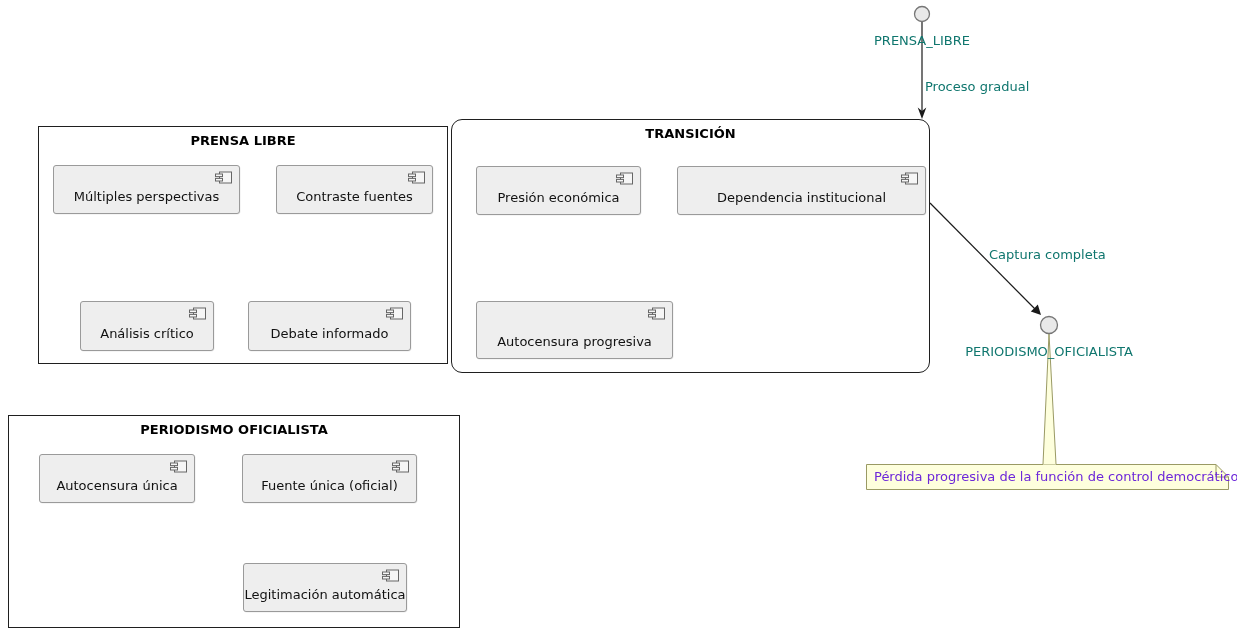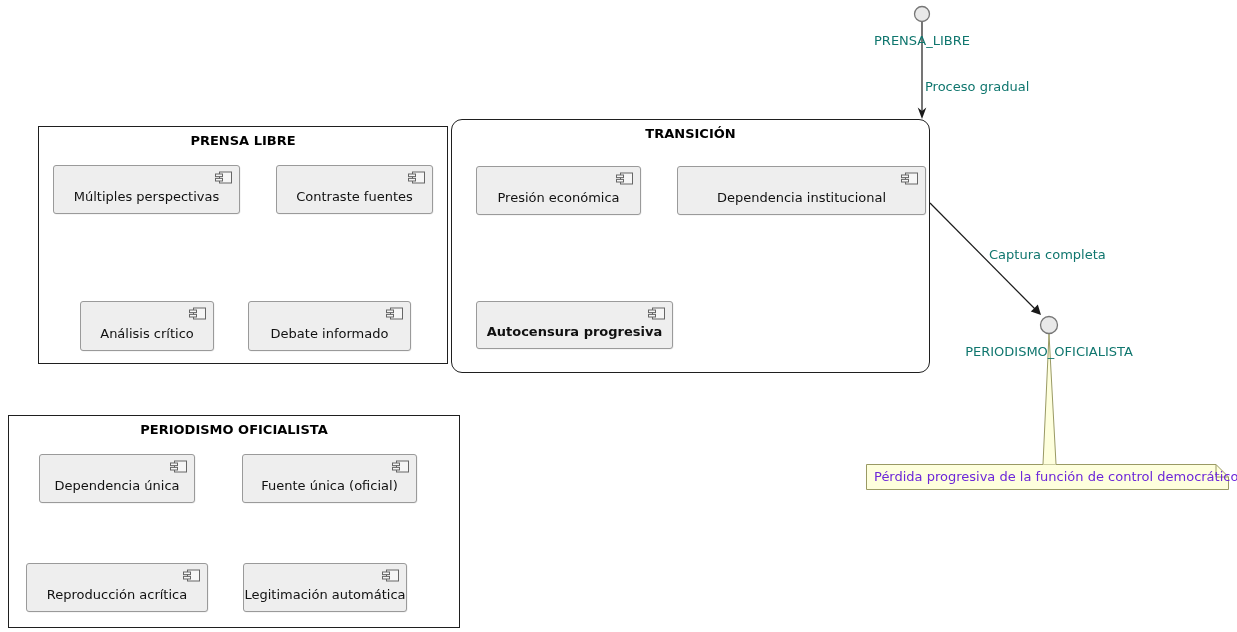--- a/index.html
+++ b/index.html
@@ -30,21 +30,21 @@
   #pkg-prensa-libre{left:8px;top:126px;width:410px;height:238px;margin-left:30px;}
   #pkg-transicion{left:451px;top:119px;width:479px;height:254px;border-radius:11px;}
   #pkg-periodismo{left:8px;top:415px;width:452px;height:213px;}
   
   .p1c1{left:14px;top:38px;width:187px;height:49px;}
   .p1c2{left:237px;top:38px;width:157px;height:49px;}
   .p1c3{left:41px;top:174px;width:134px;height:50px;}
   .p1c4{left:209px;top:174px;width:163px;height:50px;}
   .p2c1{left:24px;top:46px;width:165px;height:49px;}
   .p2c2{left:225px;top:46px;width:249px;height:49px;}
-  .p2c3{left:24px;top:181px;width:197px;height:48px;font-weight:bold;}
+  .p2c3{left:24px;top:181px;width:197px;height:58px;}
   .p3c1{left:30px;top:38px;width:156px;height:49px;}
   .p3c2{left:220px;top:38px;width:175px;height:49px;margin-left:13px;}
   .p3c3{left:17px;top:147px;width:182px;height:49px;}
   .p3c4{left:234px;top:147px;width:164px;height:49px;}
   #lbl-iface1{left:922px;top:33px;}
   #lbl-edge1{left:925px;top:79px;}
   #lbl-edge2{left:989px;top:247px;}
   #lbl-iface2{left:1049px;top:344px;text-align:right;}
 </style>
 </head>
@@ -141,37 +141,29 @@
   </div>
 
   <div class="pkg" id="pkg-periodismo">
     <div class="pkg-title">PERIODISMO OFICIALISTA</div>
     <div class="comp p3c1">
       <svg class="cicon" viewBox="0 0 17 13">
           <rect x="4.5" y="1" width="12" height="11" fill="#f6f6f6" stroke="#666" stroke-width="1"></rect>
           <rect x="0.5" y="3" width="7" height="2.6" fill="#f6f6f6" stroke="#666" stroke-width="1"></rect>
           <rect x="0.5" y="7.4" width="7" height="2.6" fill="#f6f6f6" stroke="#666" stroke-width="1"></rect>
         </svg>
-      <span>Dependencia única</span>
+      <span>Autocensura única</span>
     </div>
     <div class="comp p3c2">
       <svg class="cicon" viewBox="0 0 17 13">
           <rect x="4.5" y="1" width="12" height="11" fill="#f6f6f6" stroke="#666" stroke-width="1"></rect>
           <rect x="0.5" y="3" width="7" height="2.6" fill="#f6f6f6" stroke="#666" stroke-width="1"></rect>
           <rect x="0.5" y="7.4" width="7" height="2.6" fill="#f6f6f6" stroke="#666" stroke-width="1"></rect>
         </svg>
       <span>Fuente única (oficial)</span>
-    </div>
-    <div class="comp p3c3">
-      <svg class="cicon" viewBox="0 0 17 13">
-          <rect x="4.5" y="1" width="12" height="11" fill="#f6f6f6" stroke="#666" stroke-width="1"></rect>
-          <rect x="0.5" y="3" width="7" height="2.6" fill="#f6f6f6" stroke="#666" stroke-width="1"></rect>
-          <rect x="0.5" y="7.4" width="7" height="2.6" fill="#f6f6f6" stroke="#666" stroke-width="1"></rect>
-        </svg>
-      <span>Reproducción acrítica</span>
     </div>
     <div class="comp p3c4">
       <svg class="cicon" viewBox="0 0 17 13">
           <rect x="4.5" y="1" width="12" height="11" fill="#f6f6f6" stroke="#666" stroke-width="1"></rect>
           <rect x="0.5" y="3" width="7" height="2.6" fill="#f6f6f6" stroke="#666" stroke-width="1"></rect>
           <rect x="0.5" y="7.4" width="7" height="2.6" fill="#f6f6f6" stroke="#666" stroke-width="1"></rect>
         </svg>
       <span>Legitimación automática</span>
     </div>
   </div>

